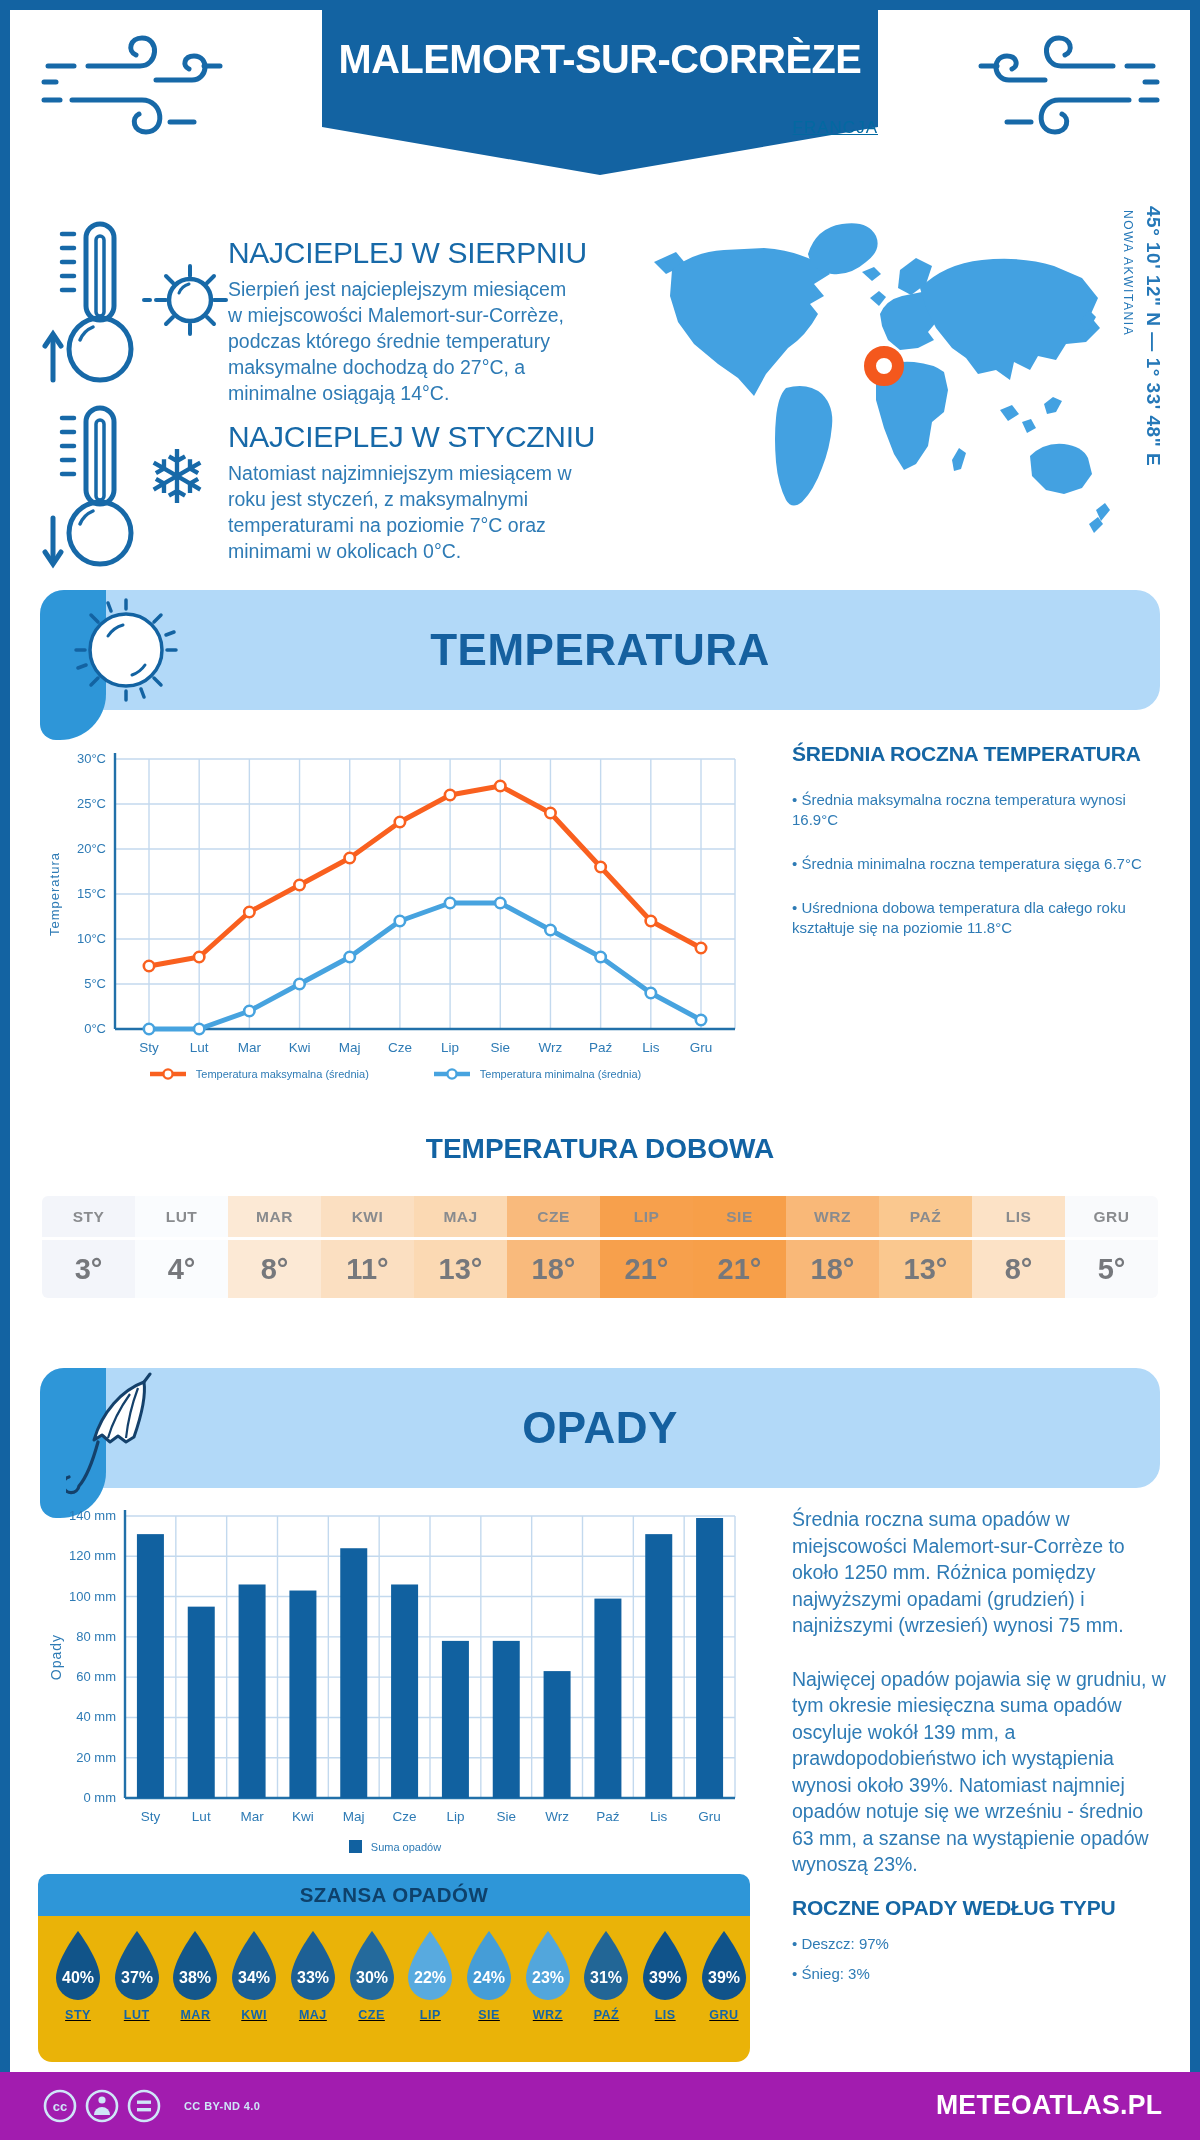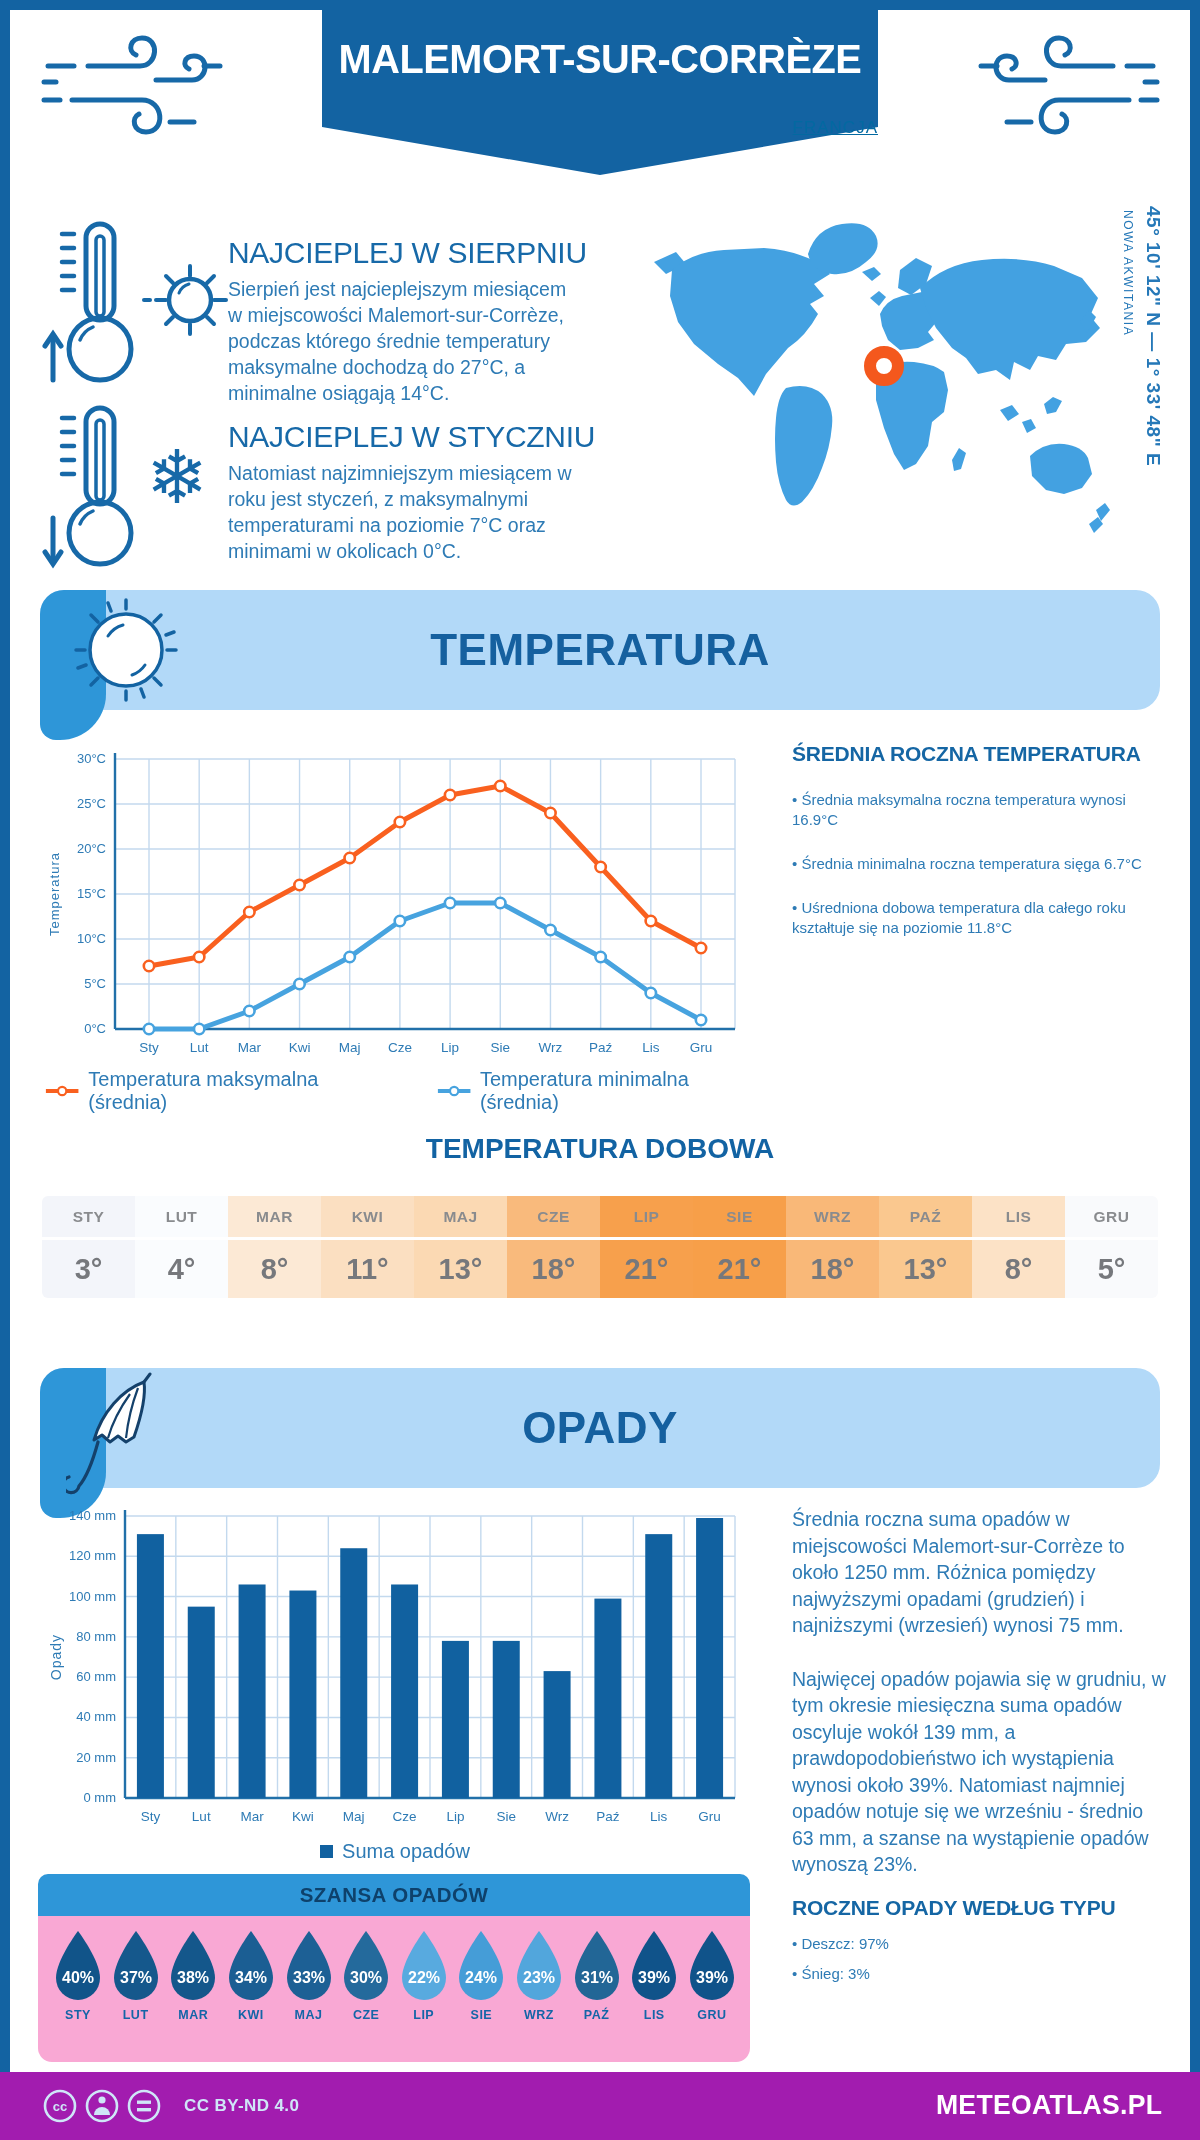--- a/index.html
+++ b/index.html
@@ -42,21 +42,21 @@
       border-radius:24px 0 46px 16px; }
   .band .band-title { position:absolute; inset:0; display:flex; align-items:center; justify-content:center;
       font-size:44px; font-weight:700; color:#15609f; letter-spacing:0.5px; }
   .band svg.band-icon { position:absolute; }
 
   
   .chart-box { position:absolute; left:45px; width:700px; }
   .chart-box svg { font-family:"Liberation Sans", sans-serif; }
 
   .legend-row { position:absolute; left:45px; width:700px; display:flex; justify-content:center; gap:64px; }
-  .legend-item { display:flex; align-items:center; gap:9px; font-size:20px; color:#2e7bb5; }
+  .legend-item { display:flex; align-items:center; gap:9px; font-size:11px; color:#2e7bb5; }
   .legend-sq { display:inline-block; width:13px; height:13px; background:#1161a0; }
 
   
   .side-block { position:absolute; left:792px; width:378px; }
   .side-heading { font-size:21px; font-weight:700; color:#1566a4; letter-spacing:-0.2px; }
   .bullet { font-size:15px; color:#2e7bb5; line-height:1.34; margin-top:24px; }
   .bullet::before { content:"• "; }
   .bullet.tight { margin-top:10px; }
   .para { font-size:19.5px; color:#2e7bb5; line-height:1.36; }
   .para + .para { margin-top:27px; }
@@ -69,29 +69,29 @@
   .temp-col { flex:1; }
   .temp-col .m { height:44px; display:flex; align-items:center; justify-content:center;
       font-size:15.5px; font-weight:700; color:#898b8e; border-bottom:3px solid #fff; letter-spacing:0.5px; }
   .temp-col .v { height:58px; display:flex; align-items:center; justify-content:center;
       font-size:29px; font-weight:700; color:#76787c; }
 
   
   .chance { position:absolute; left:38px; top:1874px; width:712px; }
   .chance-head { height:42px; background:#2e96d8; border-radius:10px 10px 0 0; display:flex;
       align-items:center; justify-content:center; font-size:20.5px; font-weight:700; color:#0e416b; letter-spacing:0.5px; }
-  .chance-panel { background:#f9a8d4; border-radius:0 0 14px 14px; height:146px; padding:14px 12px 0 14px; }
+  .chance-panel { background:#eab308; border-radius:0 0 14px 14px; height:146px; padding:14px 0 0 14px;text-decoration:underline; }
   .drops { display:flex; justify-content:space-between; }
   .drop-col { width:52px; text-align:center; }
   .drop-col .mon { margin-top:4px; font-size:12.5px; font-weight:700; color:#1465a7; letter-spacing:0.5px; }
 
   
   .footer { position:absolute; left:0; top:2072px; width:1200px; height:68px; background:#a21caf; }
   .footer .cc-group { position:absolute; left:40px; top:14px; display:flex; align-items:center; gap:14px; }
-  .footer .license { font-size:17px; font-weight:700; color:#cfe6f8; letter-spacing:0.4px; margin-left:6px; }
+  .footer .license { font-size:11px; font-weight:700; color:#cfe6f8; letter-spacing:0.4px; margin-left:6px; }
   .footer .site { position:absolute; right:38px; top:17px; font-size:28px; font-weight:700; color:#fff;
       letter-spacing:0.3px; transform:scaleX(.95); transform-origin:right center; }
 </style>
 </head>
 <body>
 
 <div class="page">
   <div class="edge left"></div>
   <div class="edge right"></div>
   <div class="edge top"></div>

